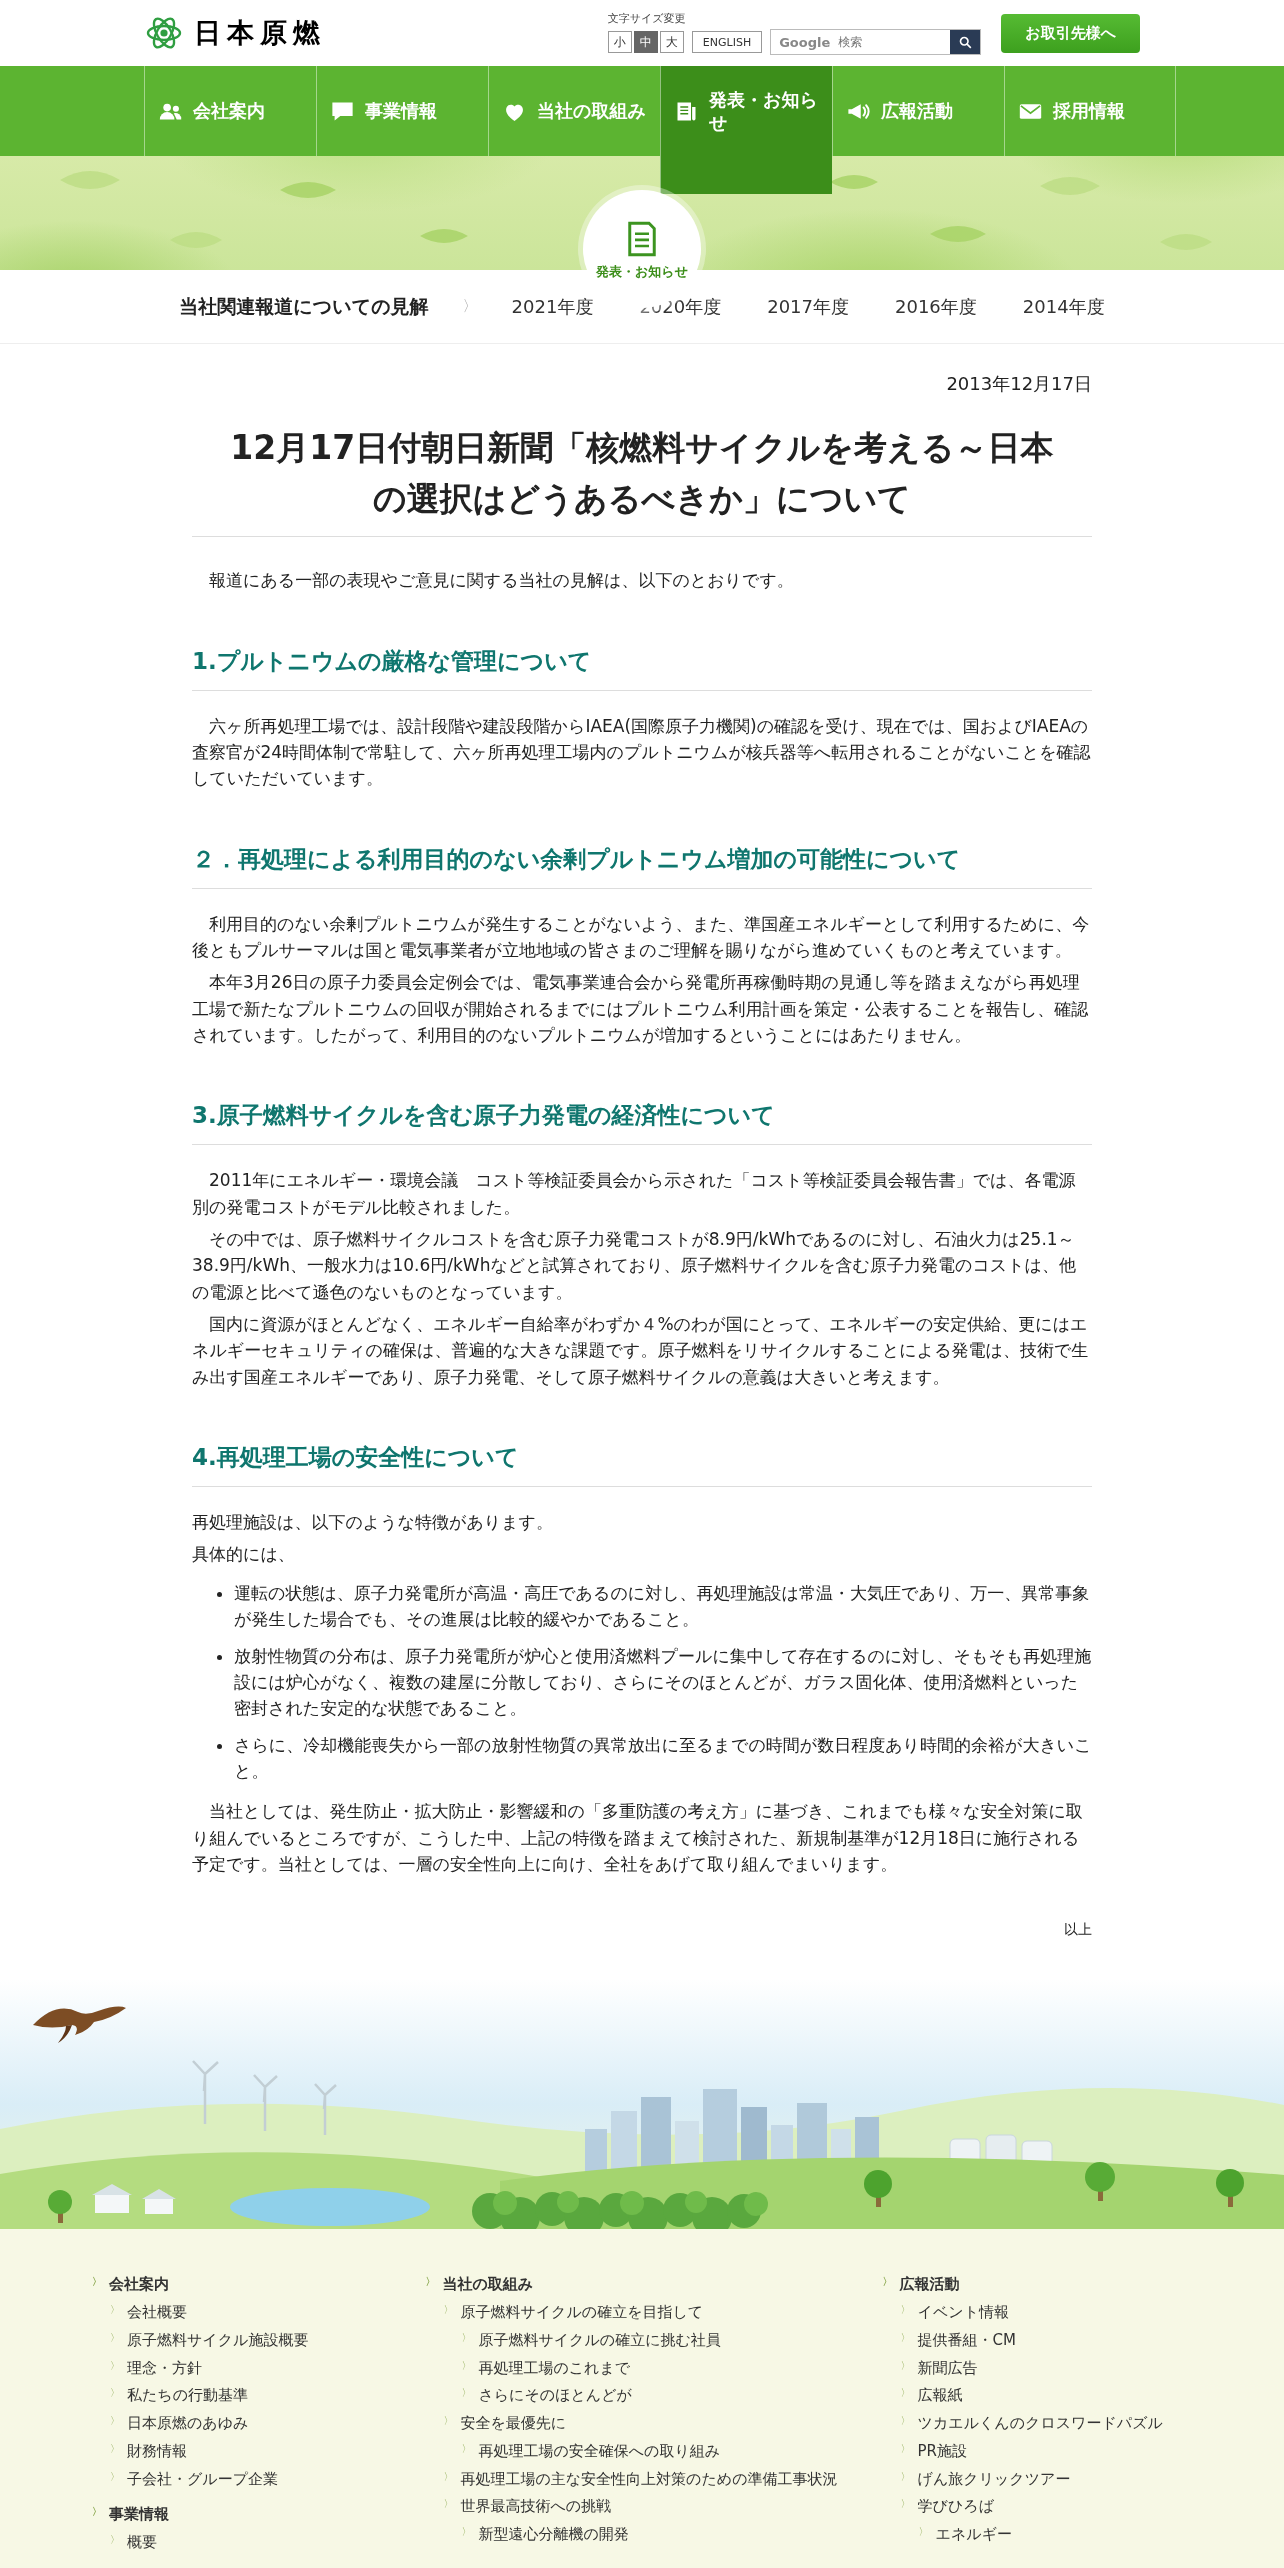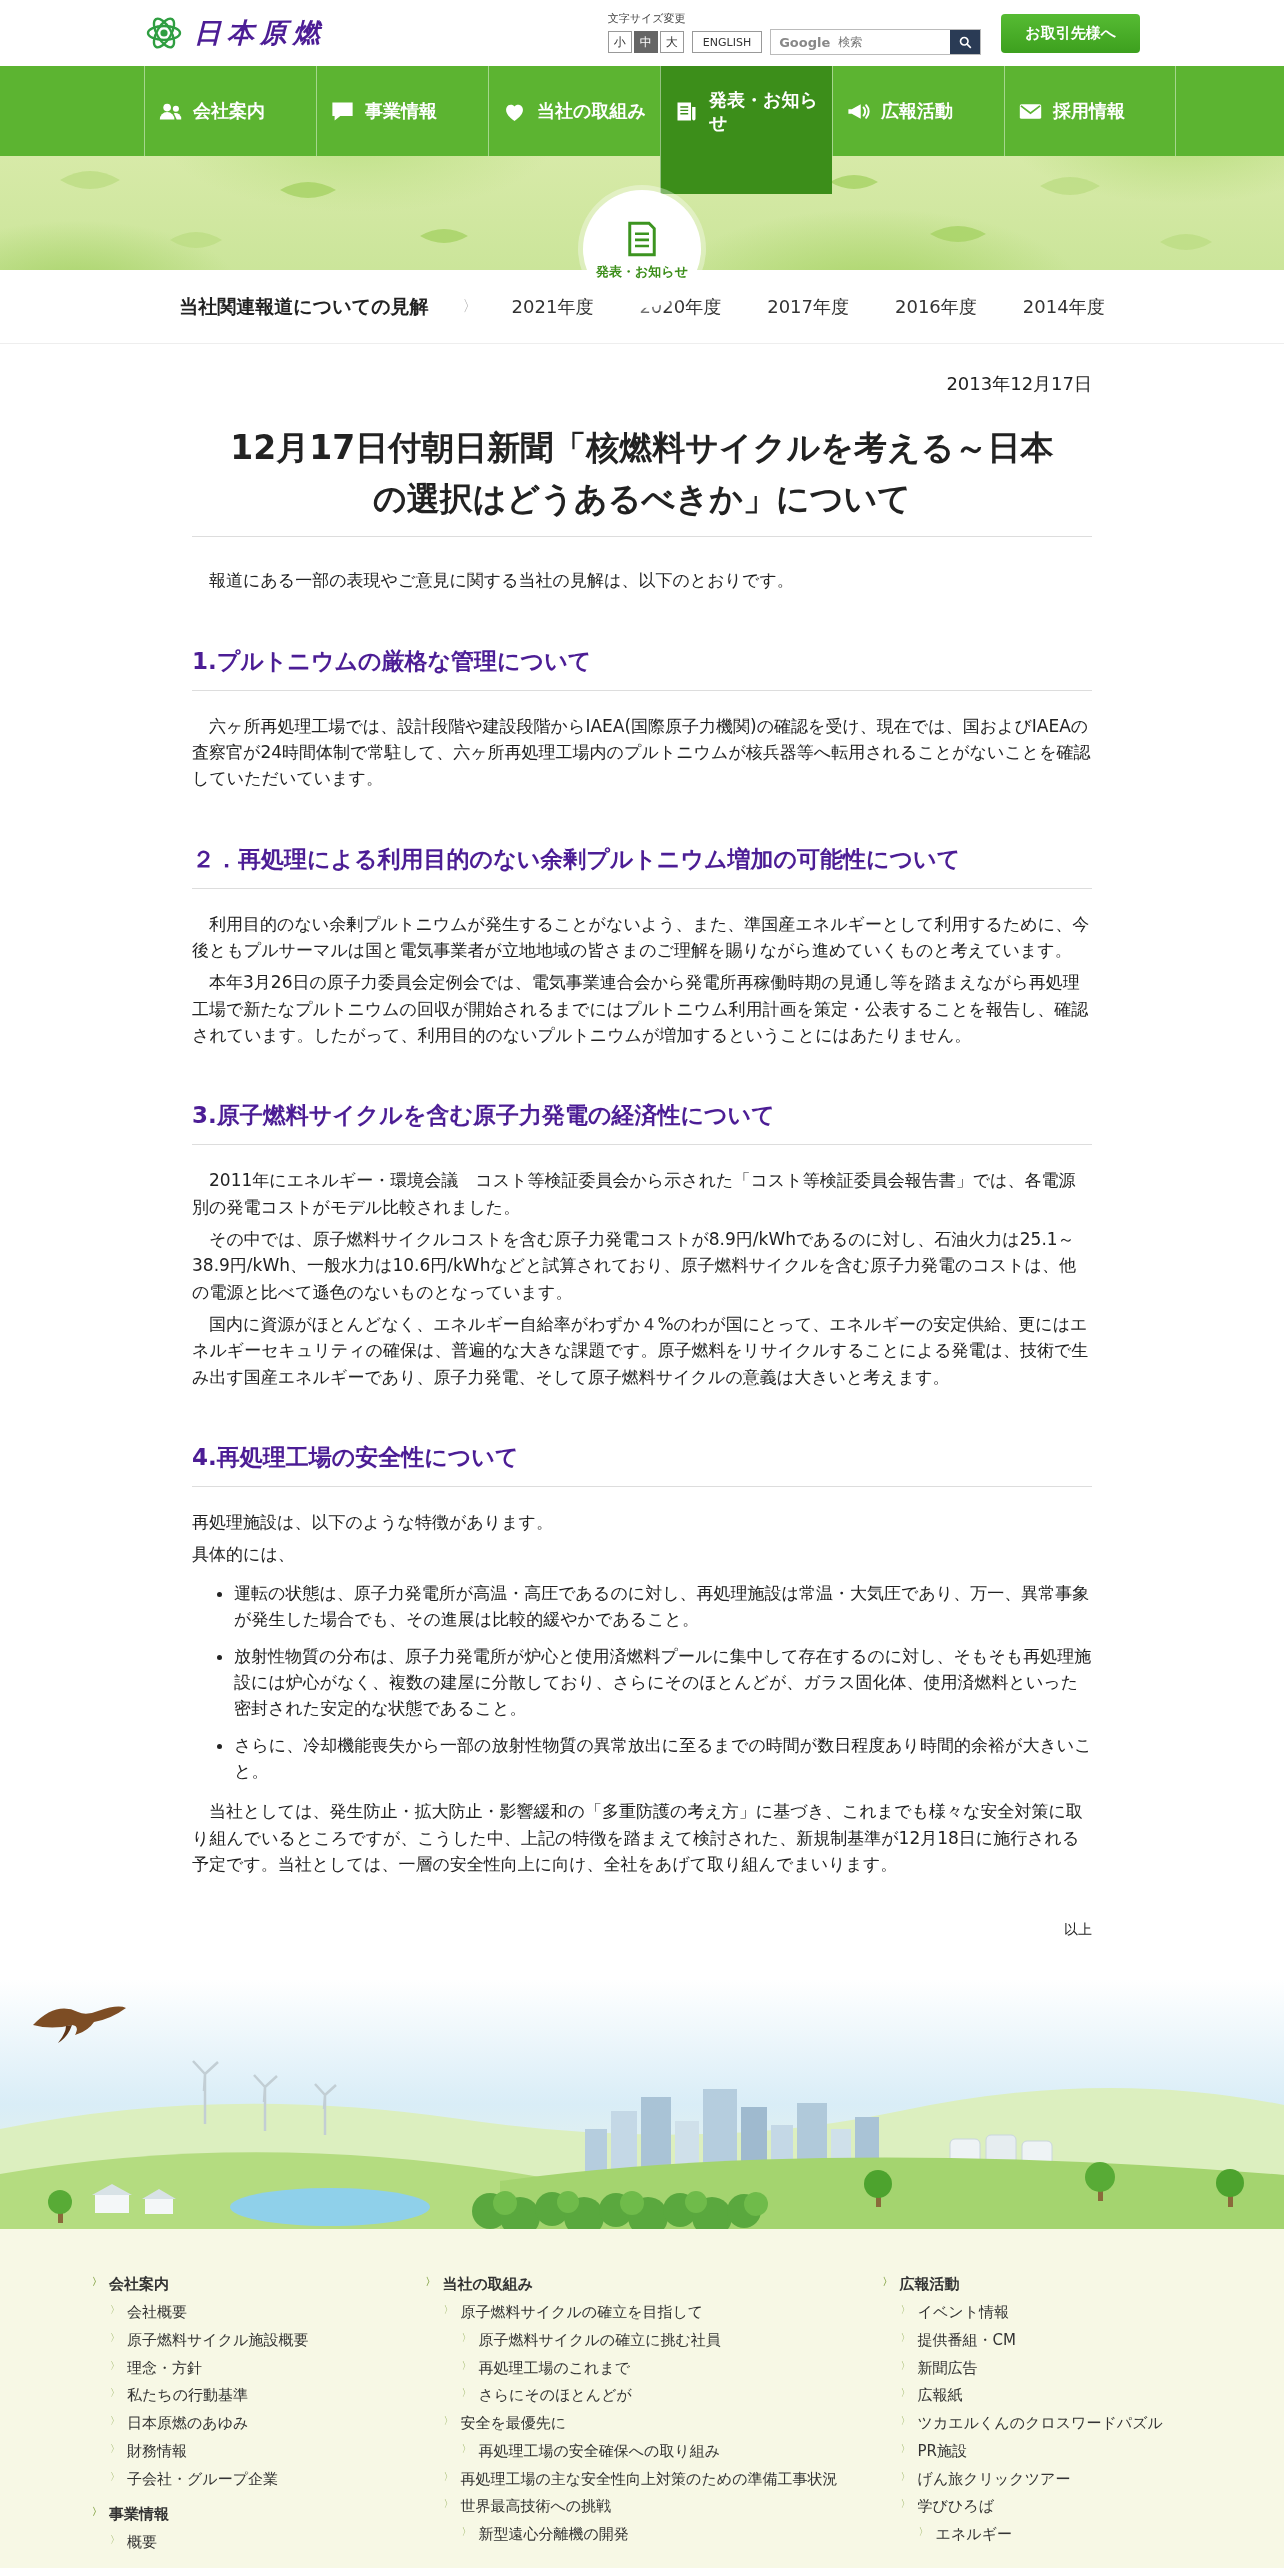--- a/index.html
+++ b/index.html
@@ -3,21 +3,21 @@
 <meta charset="utf-8">
 <style>
   * { margin:0; padding:0; box-sizing:border-box; }
   html,body { background:#fff; }
   body { font-family:"DejaVu Sans","Liberation Sans",sans-serif; color:#222; }
   .page { width:1284px; height:2568px; margin:0 auto; overflow:hidden; background:#fff; position:relative; }
 
   
   .top-header { height:66px; display:flex; align-items:center; padding:0 144px; background:#fff; }
   .logo { display:flex; align-items:center; gap:10px; cursor:pointer; }
-  .logo-text { font-size:27px; font-weight:bold; letter-spacing:6px; color:#4c1d95;font-style:italic; }
+  .logo-text { font-size:27px; font-weight:bold; letter-spacing:6px; color:#000000; }
   .header-right { margin-left:auto; display:flex; align-items:center; gap:20px; }
   .utils { display:flex; flex-direction:column; gap:3px; }
   .fontsize-label { font-size:11px; color:#444; }
   .controls-row { display:flex; align-items:center; gap:8px; }
   .size-btns { display:flex; gap:2px; }
   .size-btn { width:24px; height:22px; font-size:12px; border:1px solid #999; background:#fff; color:#333; cursor:pointer; font-family:inherit; }
   .size-btn.active { background:#666; color:#fff; border-color:#666; }
   .english-btn { height:22px; padding:0 10px; font-size:11px; border:1px solid #999; background:#fff; color:#333; cursor:pointer; font-family:inherit; }
   .search-box { display:flex; align-items:center; border:1px solid #bbb; height:26px; background:#fff; }
   .google-label { font-size:13px; color:#888; padding:0 8px; font-weight:bold; }
@@ -49,21 +49,21 @@
   .tab-chevron { color:#aaa; font-size:15px; }
   .year-tabs { display:flex; gap:46px; }
   .year-tab { font-size:18px; color:#333; cursor:pointer; text-decoration:none; }
 
   
   .article { width:900px; margin:0 auto; padding-top:28px; }
   .article-date { text-align:right; font-size:18px; margin-bottom:26px; color:#222; }
   .article-title { font-size:33px; font-weight:600; text-align:center; line-height:1.55; padding:0 30px 12px; border-bottom:1px solid #ddd; margin-bottom:30px; color:#222; }
   .body-text { font-size:17px; line-height:1.55; margin-bottom:6px; }
   .article-section { margin-top:52px; }
-  .section-heading { font-size:23px; font-weight:600; padding-bottom:13px; border-bottom:1px solid #ddd; margin-bottom:22px; color:#4c1d95; }
+  .section-heading { font-size:23px; font-weight:600; padding-bottom:13px; border-bottom:1px solid #ddd; margin-bottom:22px; color:#0f766e; }
   .bullet-list { margin:12px 0 14px 16px; padding-left:26px; }
   .bullet-list li { font-size:17px; line-height:1.55; margin-bottom:10px; }
   .article-closing { text-align:right; font-size:14px; margin-top:44px; }
 
   
   .illustration { height:250px; margin-top:40px; overflow:hidden; }
   .illustration svg { display:block; width:100%; height:100%; }
 
   
   .site-footer { background:#f7f8e5; padding:42px 0 80px; }

